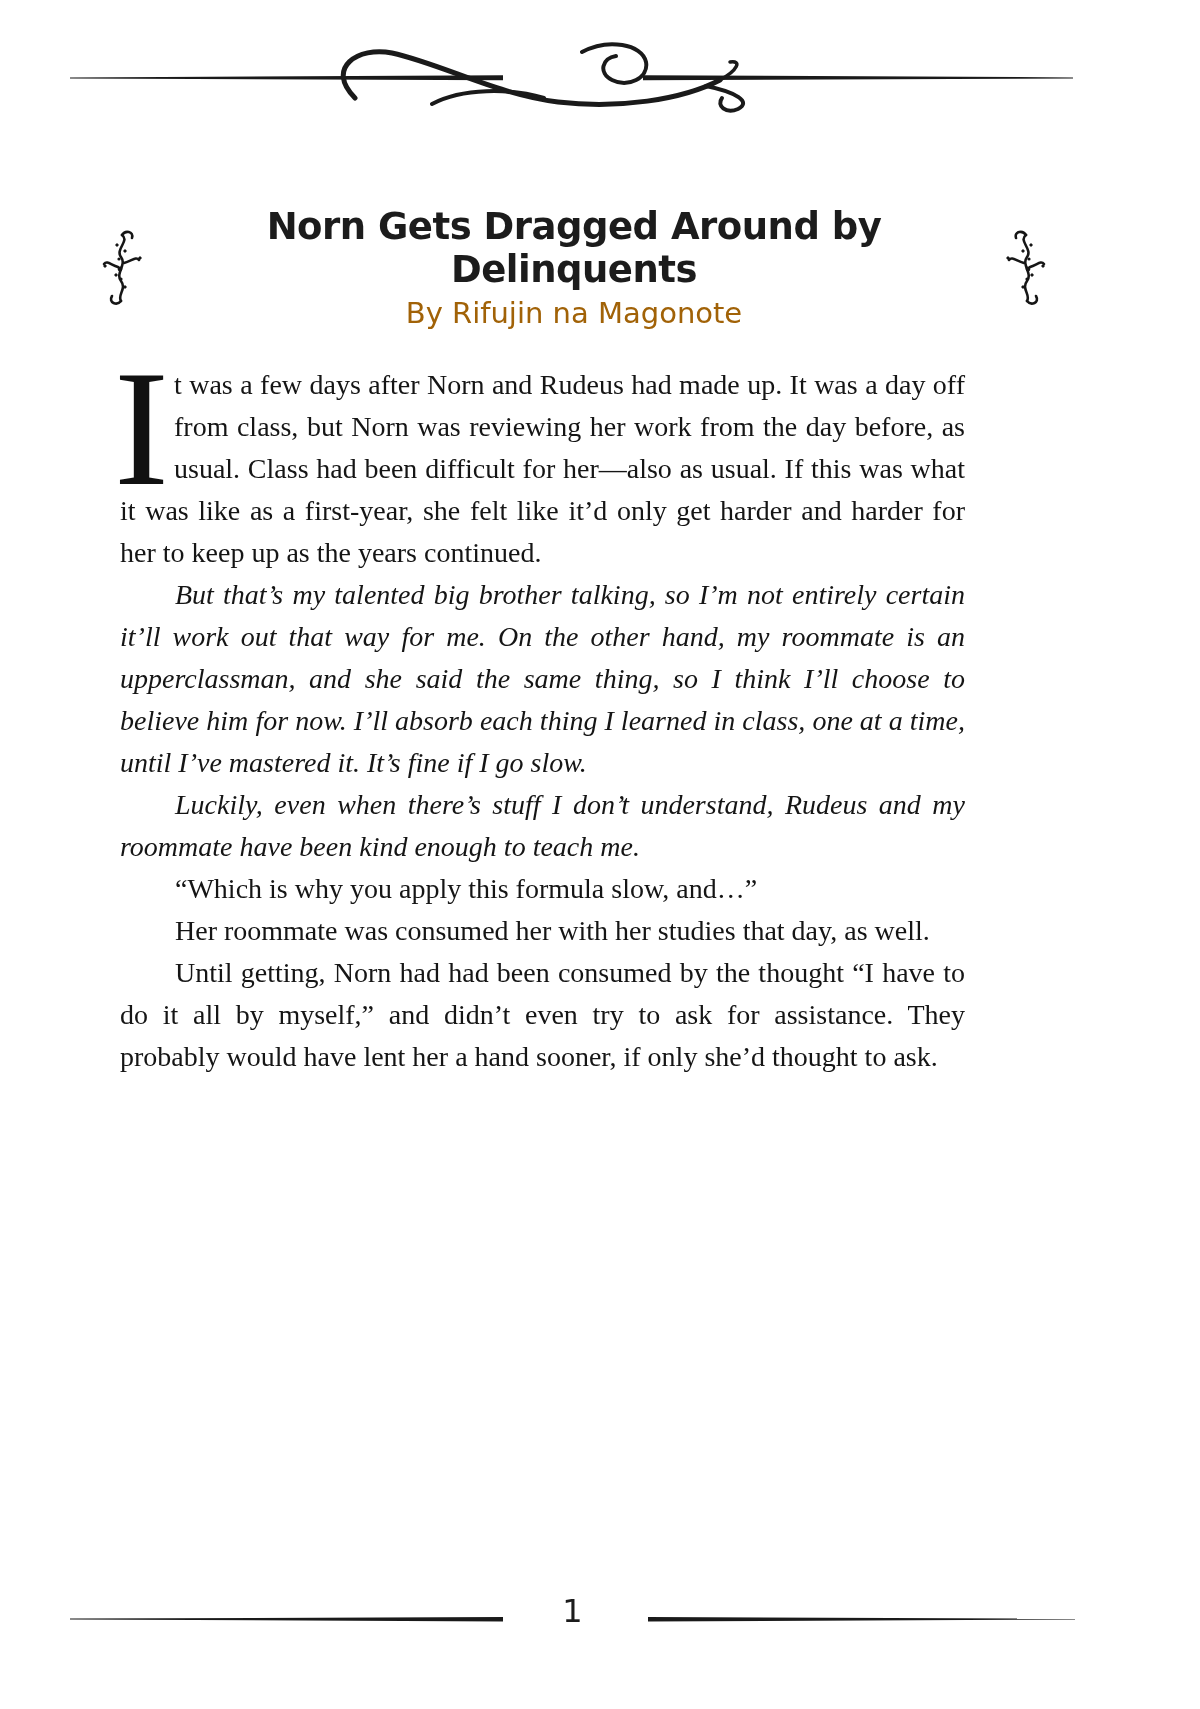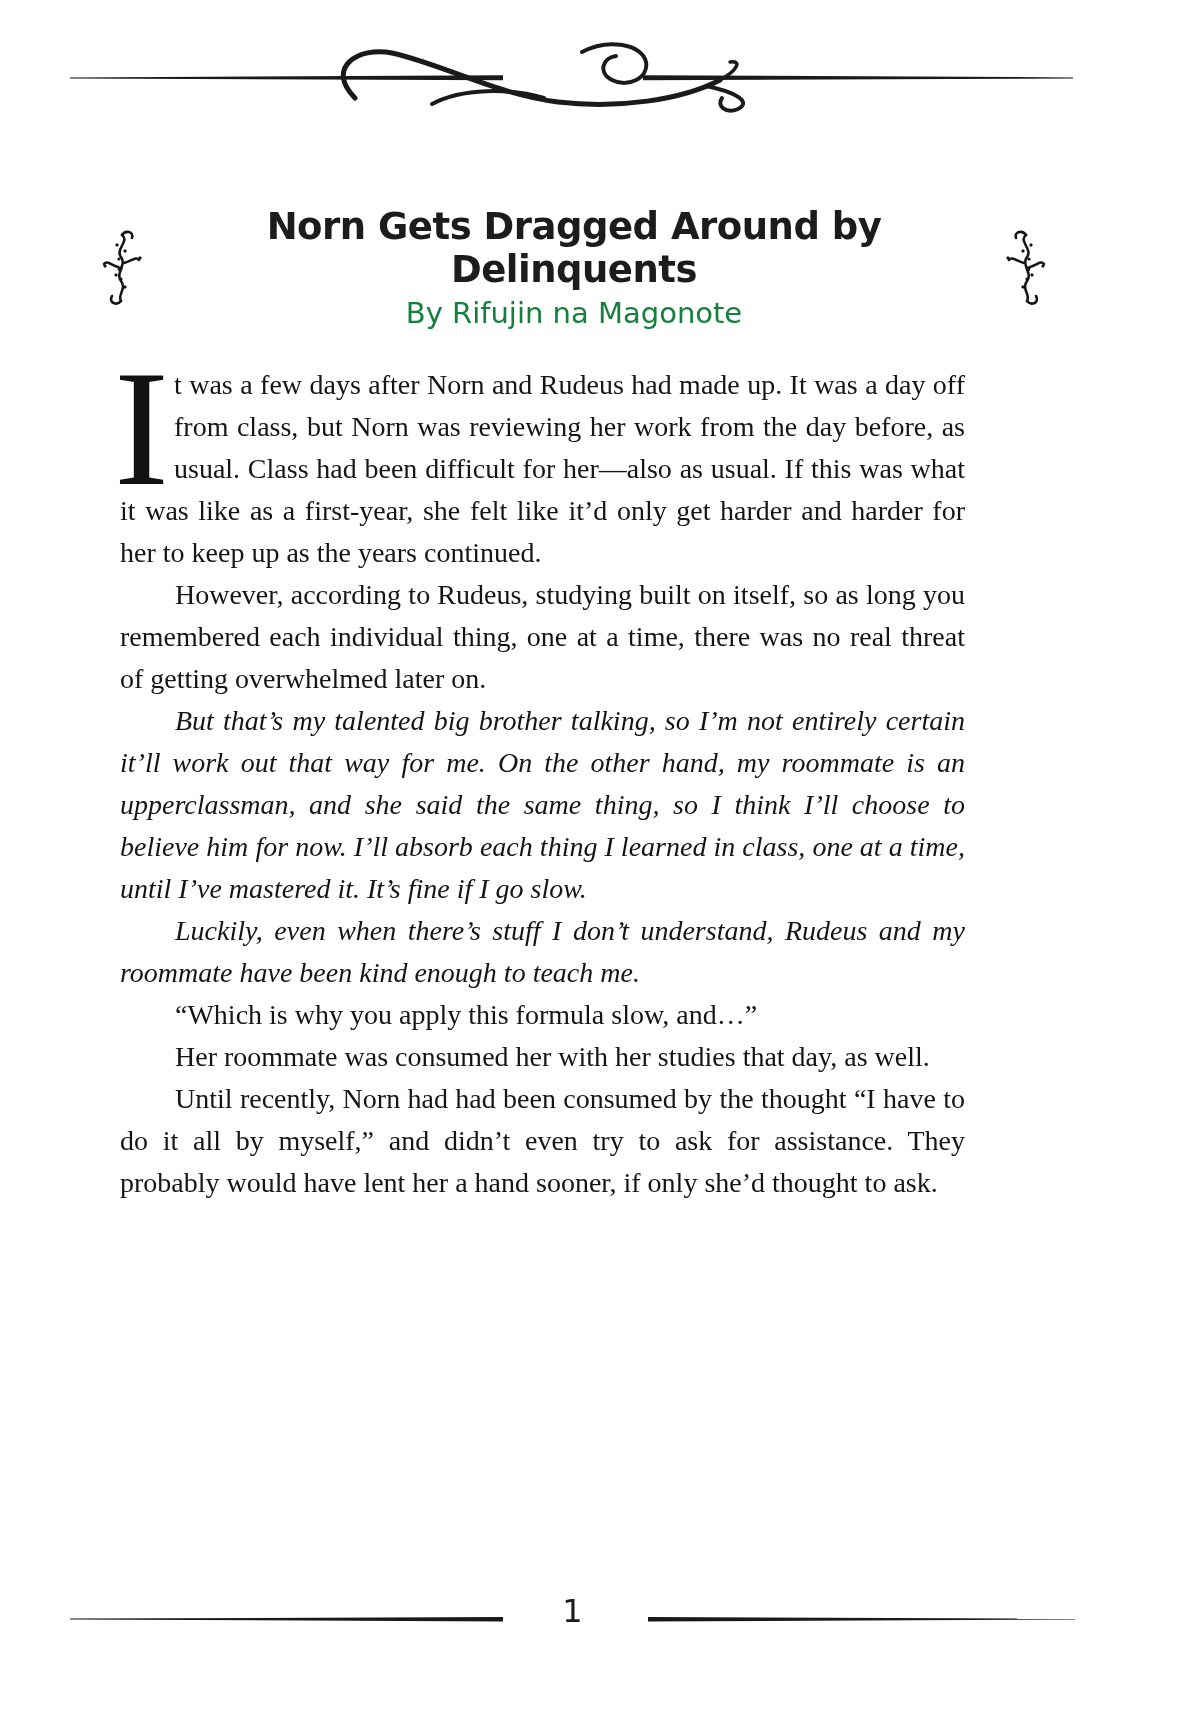--- a/index.html
+++ b/index.html
@@ -26,21 +26,21 @@
     font-family:"DejaVu Sans", sans-serif;
     font-weight:bold;
     font-size:37px;
     letter-spacing:-0.5px;
     color:#1c1c1c;
     line-height:1.15;
   }
   .byline{
     font-family:"DejaVu Sans", sans-serif;
     font-size:29px;
-    color:#15803d;
+    color:#a16207;
     margin-top:5px;
   }
 
   
   .body-text{
     position:absolute;left:120px;top:364px;width:845px;
     font-size:28px;line-height:42px;
     text-align:justify;
   }
   .body-text p{margin:0;text-indent:55px;}
@@ -136,26 +136,25 @@
         <path d="M 28 58 l 2 -2 2 2 -2 2 Z"></path>
         <circle cx="25" cy="40" r="2.4"></circle>
         <circle cx="24" cy="30" r="1.6"></circle>
         <circle cx="26" cy="50" r="1.6"></circle>
       </g>
     </svg>
   </div>
 
   <div class="body-text">
     <p class="first"><span class="dropcap">I</span><span>t was a few days after Norn and Rudeus had made up. It was a day off from class, but Norn was reviewing her work from the day before, as usual. Class had been difficult for her—also as usual. If this was what it was like as a first-year, she felt like it’d only get harder and harder for her to keep up as the years continued.</span></p>
-    <p>However, according to Rudeus, studying built on itself, so as long you remembered each individual thing, one at a time, there was no real threat of getting overwhelmed later on.</p>
     <p class="italic">But that’s my talented big brother talking, so I’m not entirely certain it’ll work out that way for me. On the other hand, my roommate is an upperclassman, and she said the same thing, so I think I’ll choose to believe him for now. I’ll absorb each thing I learned in class, one at a time, until I’ve mastered it. It’s fine if I go slow.</p>
     <p class="italic">Luckily, even when there’s stuff I don’t understand, Rudeus and my roommate have been kind enough to teach me.</p>
     <p>“Which is why you apply this formula slow, and…”</p>
     <p>Her roommate was consumed her with her studies that day, as well.</p>
-    <p>Until recently, Norn had had been consumed by the thought “I have to do it all by myself,” and didn’t even try to ask for assistance. They probably would have lent her a hand sooner, if only she’d thought to ask.</p>
+    <p>Until getting, Norn had had been consumed by the thought “I have to do it all by myself,” and didn’t even try to ask for assistance. They probably would have lent her a hand sooner, if only she’d thought to ask.</p>
   </div>
 
   <div class="footer">
     <svg viewBox="0 0 1005 10">
       <polygon points="0,4.6 433,3 433,7.4 0,5.6" fill="#1a1a1a"></polygon>
       <polygon points="578,3 1005,4.6 1005,5.6 578,7.4" fill="#1a1a1a"></polygon>
     </svg>
     <div class="page-number">1</div>
   </div>
 

